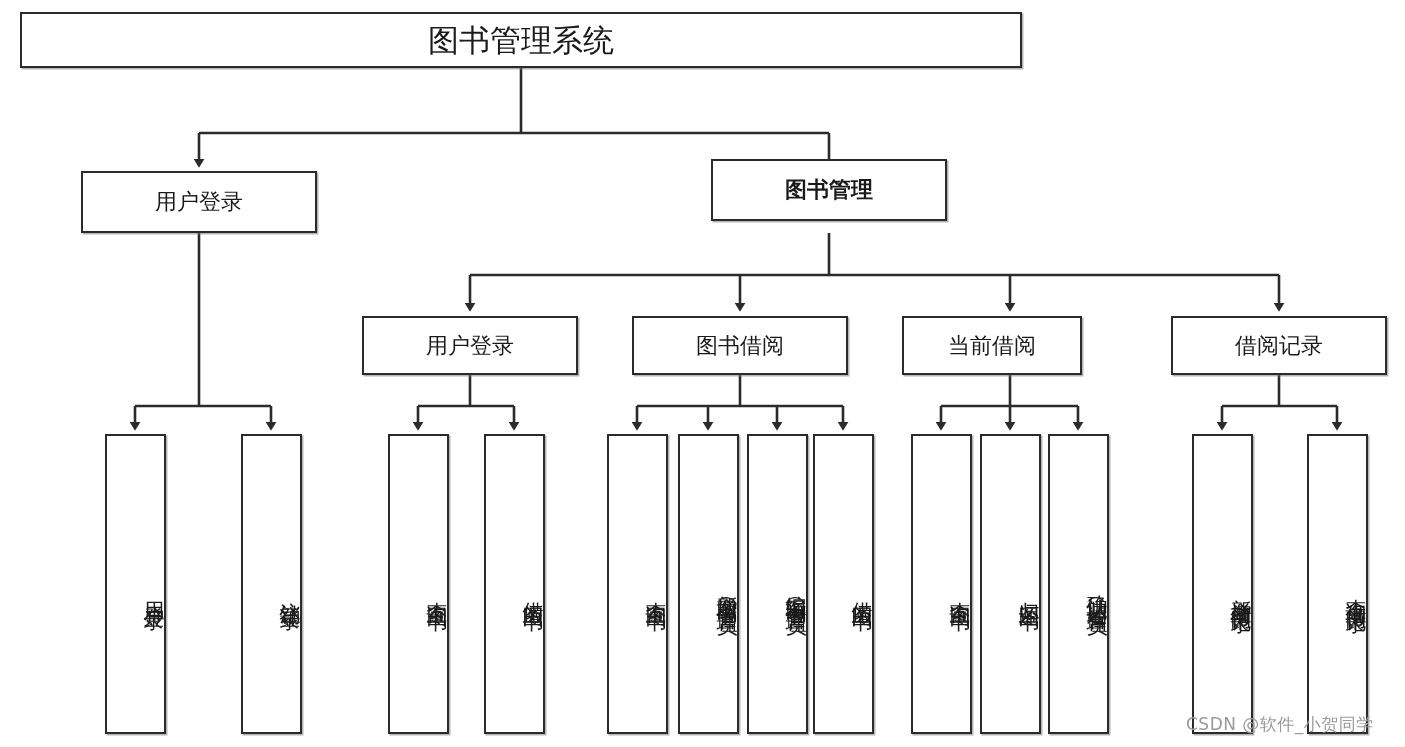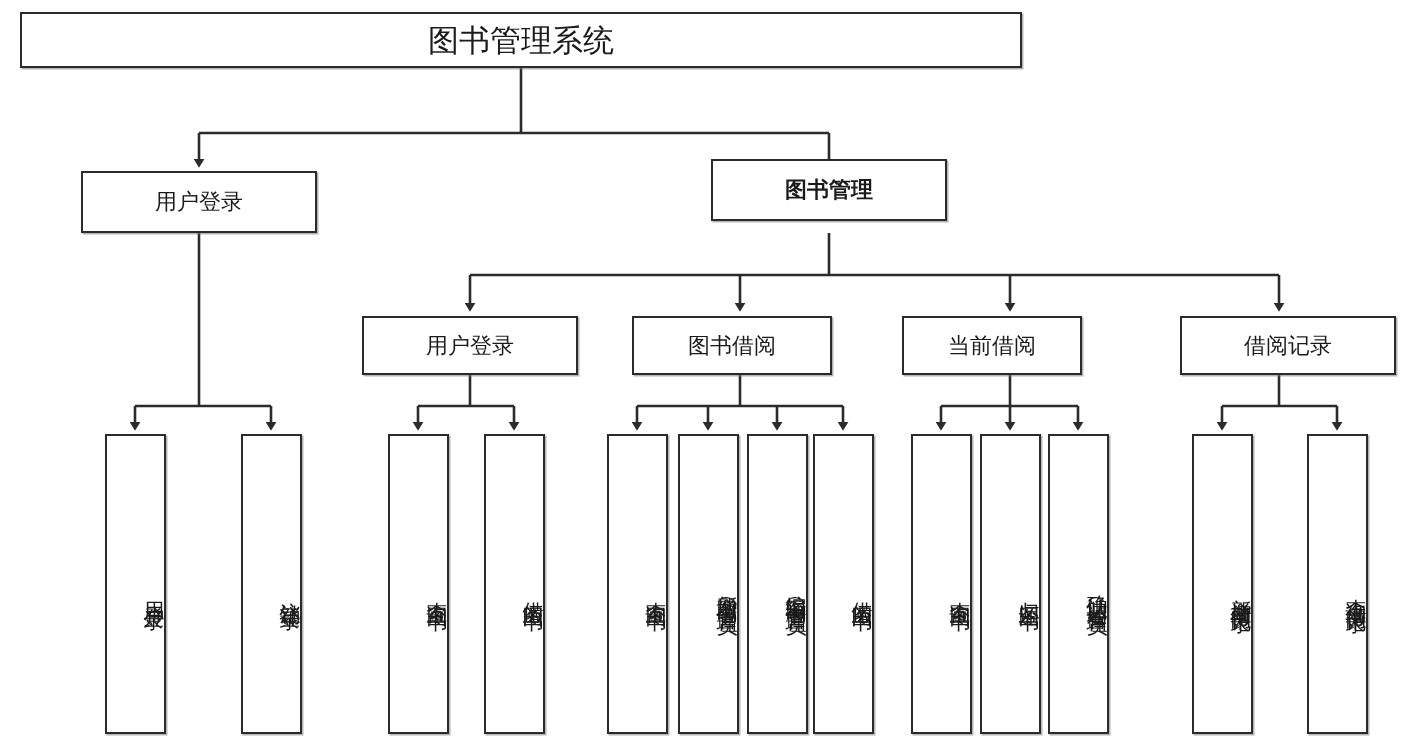--- a/index.html
+++ b/index.html
@@ -89,27 +89,27 @@
   <div class="node lvl2" style="left:81px;top:171px;width:236px;height:62px;">
     <span>用户登录</span>
   </div>
   <div class="node lvl2" style="left:711px;top:159px;width:236px;height:62px;font-weight:bold;">
     <span>图书管理</span>
   </div>
 
   <div class="node lvl3" style="left:362px;top:316px;width:216px;height:59px;">
     <span>用户登录</span>
   </div>
-  <div class="node lvl3" style="left:632px;top:316px;width:200px;height:59px;">
+  <div class="node lvl3" style="left:632px;top:316px;width:216px;height:59px;">
     <span>图书借阅</span>
   </div>
   <div class="node lvl3" style="left:902px;top:316px;width:180px;height:59px;">
     <span>当前借阅</span>
   </div>
-  <div class="node lvl3" style="left:1171px;top:316px;width:216px;height:59px;margin-left:9px;">
+  <div class="node lvl3" style="left:1171px;top:316px;width:216px;height:59px;">
     <span>借阅记录</span>
   </div>
 
   <div class="node leaf" style="left:105px;top:434px;width:61px;height:300px;">
     <span>用户登录</span>
   </div>
   <div class="node leaf" style="left:241px;top:434px;width:61px;height:300px;">
     <span>注销登录</span>
   </div>
 
@@ -143,14 +143,15 @@
     <span>确认归还（管理员）</span>
   </div>
 
   <div class="node leaf" style="left:1192px;top:434px;width:61px;height:300px;">
     <span>新增借阅记录</span>
   </div>
   <div class="node leaf" style="left:1307px;top:434px;width:61px;height:300px;">
     <span>查询借阅记录</span>
   </div>
 
+  <div class="watermark">CSDN @软件_小贺同学</div>
 
 </div>
 
 </body></html>

